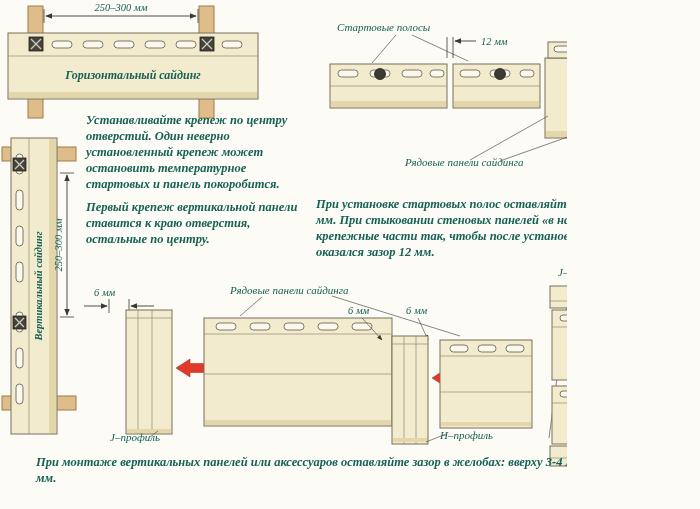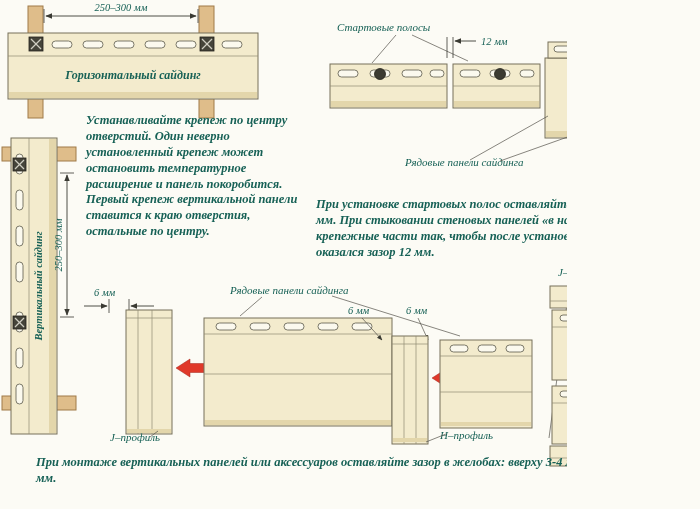--- a/index.html
+++ b/index.html
@@ -2,21 +2,21 @@
 <html><head>
 <meta charset="utf-8">
 <style>
   *{margin:0;padding:0;box-sizing:border-box}
   html,body{width:700px;height:509px}
   body{background:#fcfbf5;font-family:"Liberation Serif",serif}
   .stage{position:relative;width:567px;height:509px;background:#fcfbf5;overflow:hidden}
   .stage>svg{position:absolute;left:0;top:0}
   .para{position:absolute;color:#176156;font-style:italic;font-weight:bold;
         font-size:12.5px;line-height:1.27;text-align:left}
-  .para p + p{}
+  .para p + p{margin-top:8px}
   .para.bottom p + p{margin-top:3px}
   
   .panel{fill:#f3ebcd;stroke:#76705a;stroke-width:1}
   .shade{fill:#e3d6ab;stroke:none}
   .batten{fill:#dfbd8a;stroke:#9f7b49;stroke-width:1}
   .slot{fill:#fbf9ee;stroke:#5c594a;stroke-width:0.8}
   .fast{fill:#45443a;stroke:#23221c;stroke-width:0.8}
   .fx{stroke:#cfcdc2;stroke-width:1.2}
   .screw{fill:#3c3b32;stroke:#23221c;stroke-width:0.8}
   .thin{stroke:#8f8a72;stroke-width:0.7;fill:none}
@@ -284,21 +284,21 @@
     <text class="plabel-sm" transform="translate(684,374) rotate(-90)" text-anchor="middle">Вертикальный сайдинг</text>
     <g>
       <line class="tick" x1="654" y1="430" x2="662" y2="430"></line>
       <line class="tick" x1="654" y1="444" x2="662" y2="444"></line>
       <text class="dim" transform="translate(666,428) rotate(-90)">6 мм</text>
     </g>
   </g>
 </svg>
 
 <div class="para" style="left:86px;top:113px;width:218px">
-  <p>Устанавливайте крепеж по центру отверстий. Один неверно установленный крепеж может остановить температурное расширение и панель покоробится.</p>
+  <p>Устанавливайте крепеж по центру отверстий. Один неверно установленный крепеж может остановить температурное стартовых и панель покоробится.</p>
   <p>Первый крепеж вертикальной панели ставится к краю отверстия, остальные по центру.</p>
 </div>
 
 <div class="para" style="left:316px;top:197px;width:388px">
   <p>При установке стартовых полос оставляйте между ними зазор 12 мм. При стыковании стеновых панелей «в нахлест» подрезайте крепежные части так, чтобы после установки между ними оказался зазор 12 мм.</p>
 </div>
 
 <div class="para bottom" style="left:36px;top:455px;width:662px">
   <p>При монтаже вертикальных панелей или аксессуаров оставляйте зазор в желобах: вверху 3-4 мм, а внизу около 6-8 мм.</p>
 </div>

